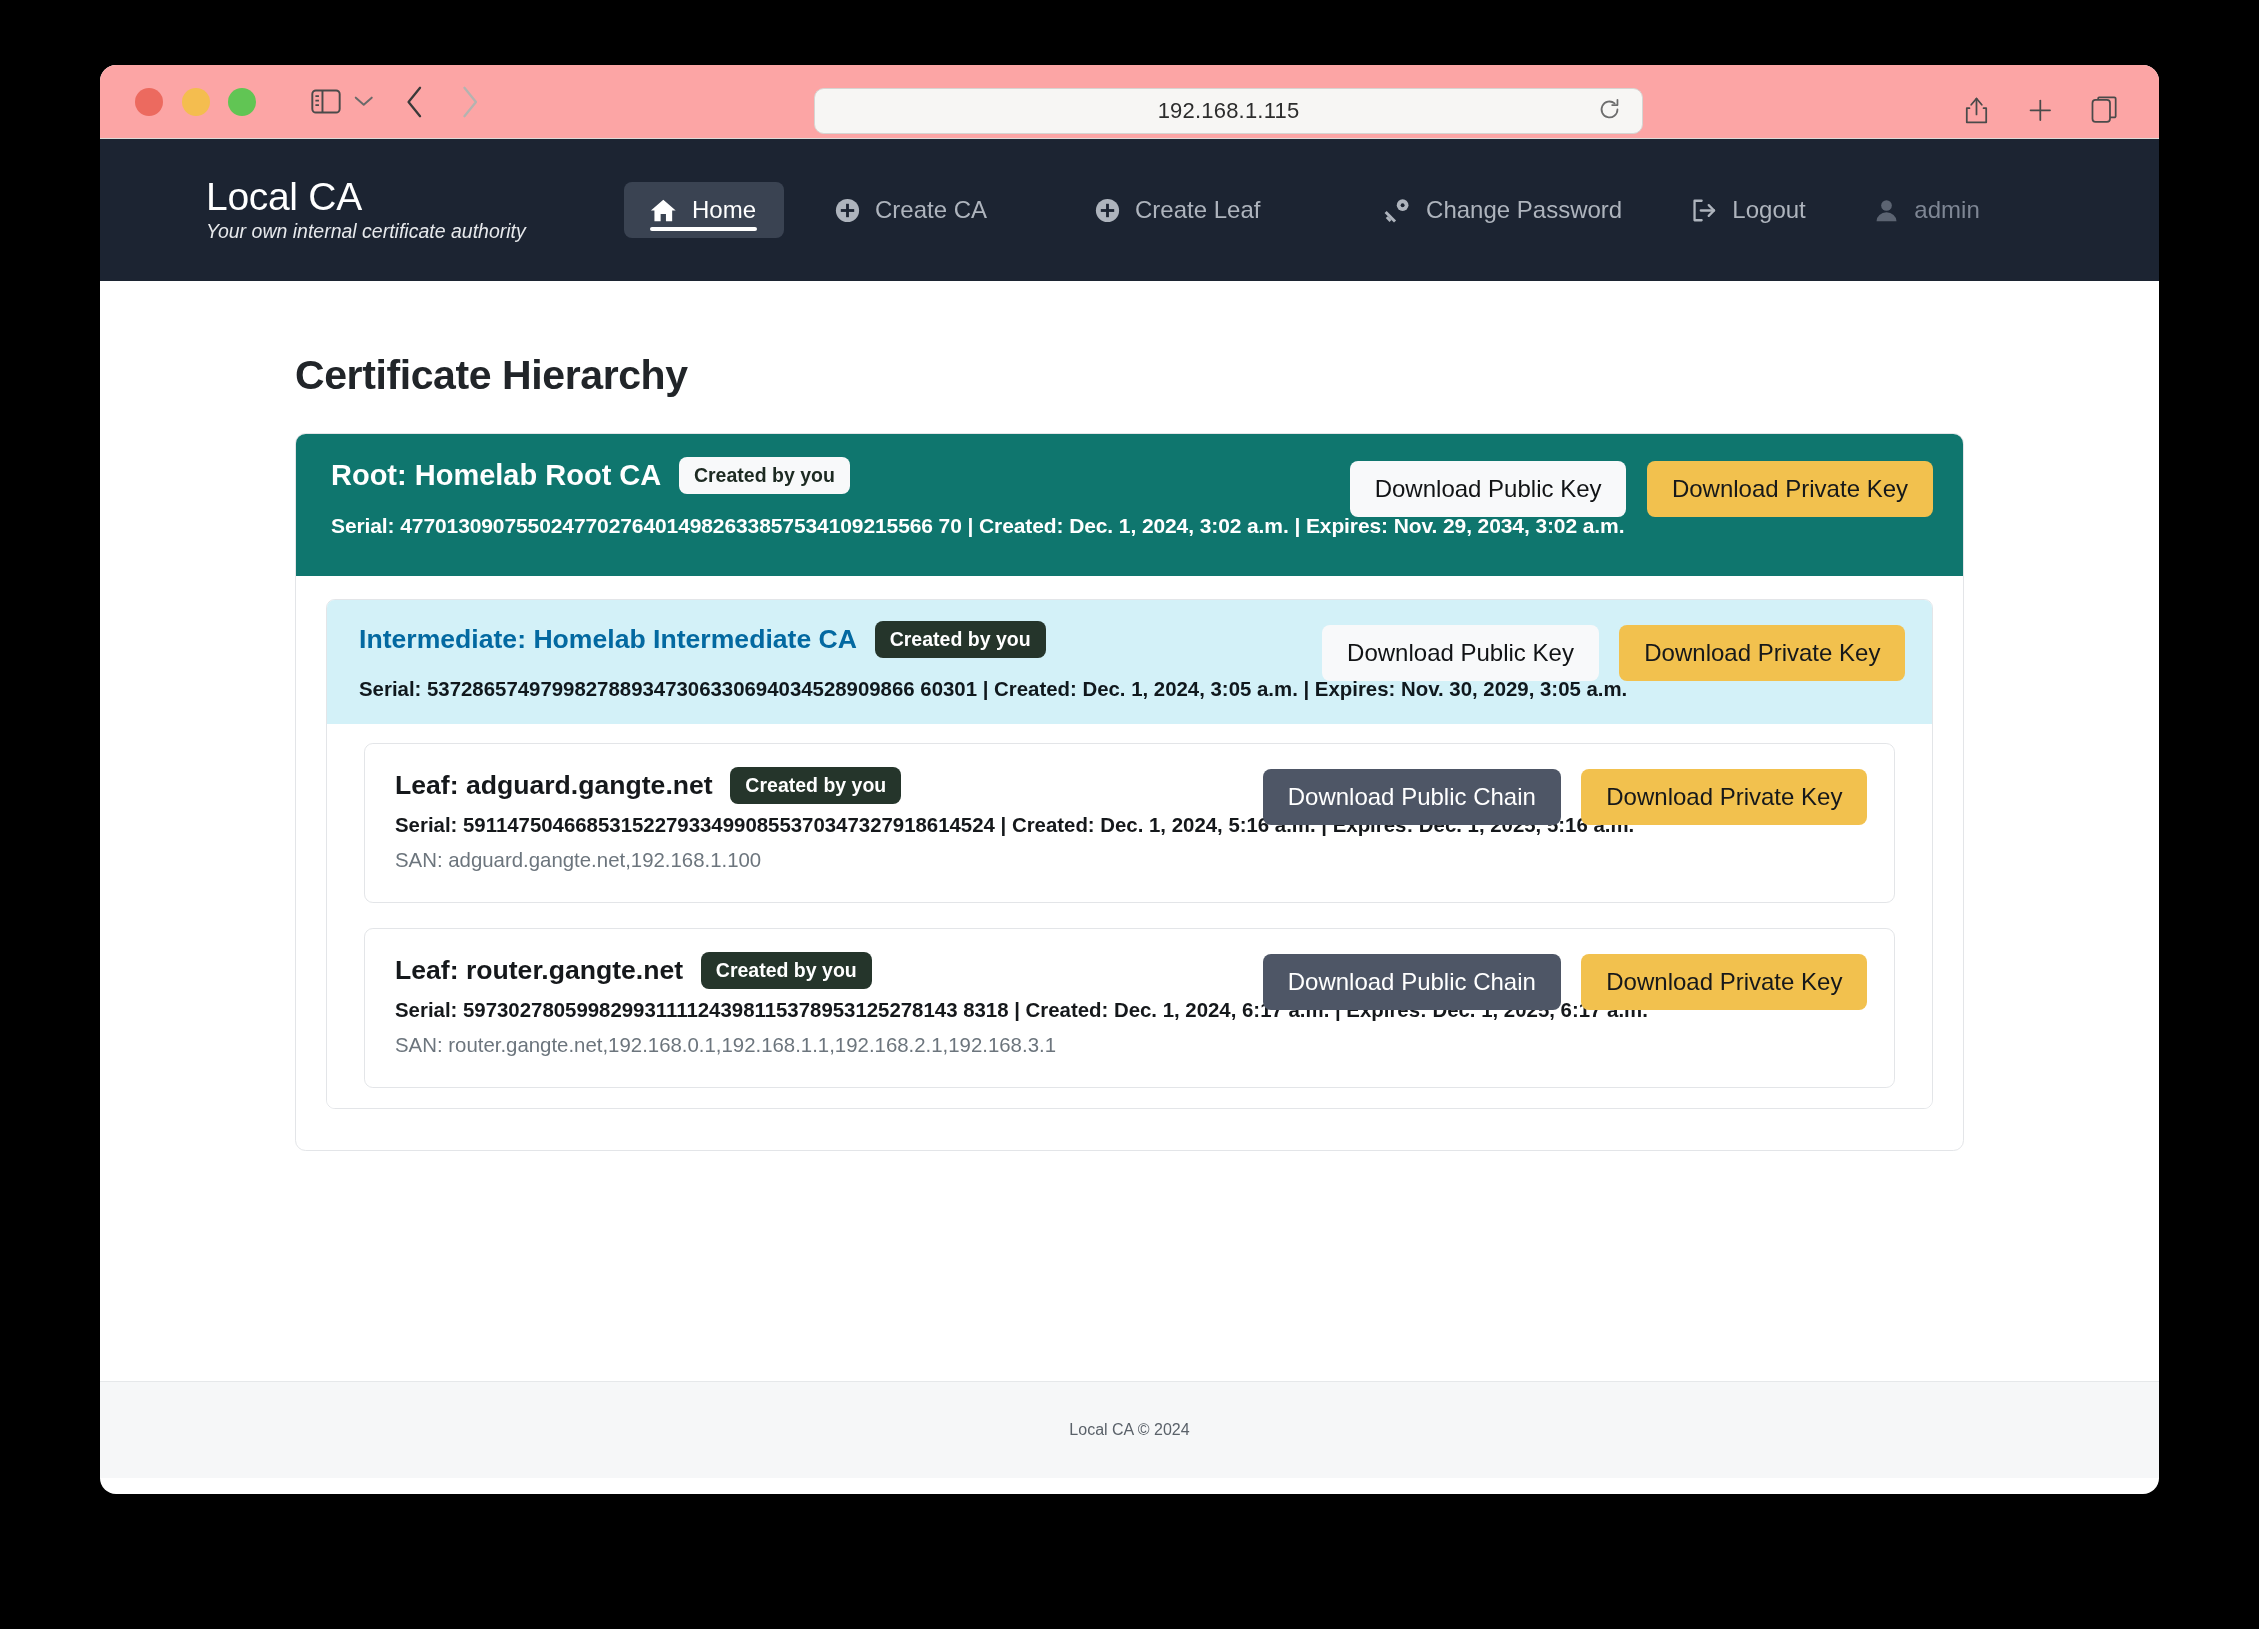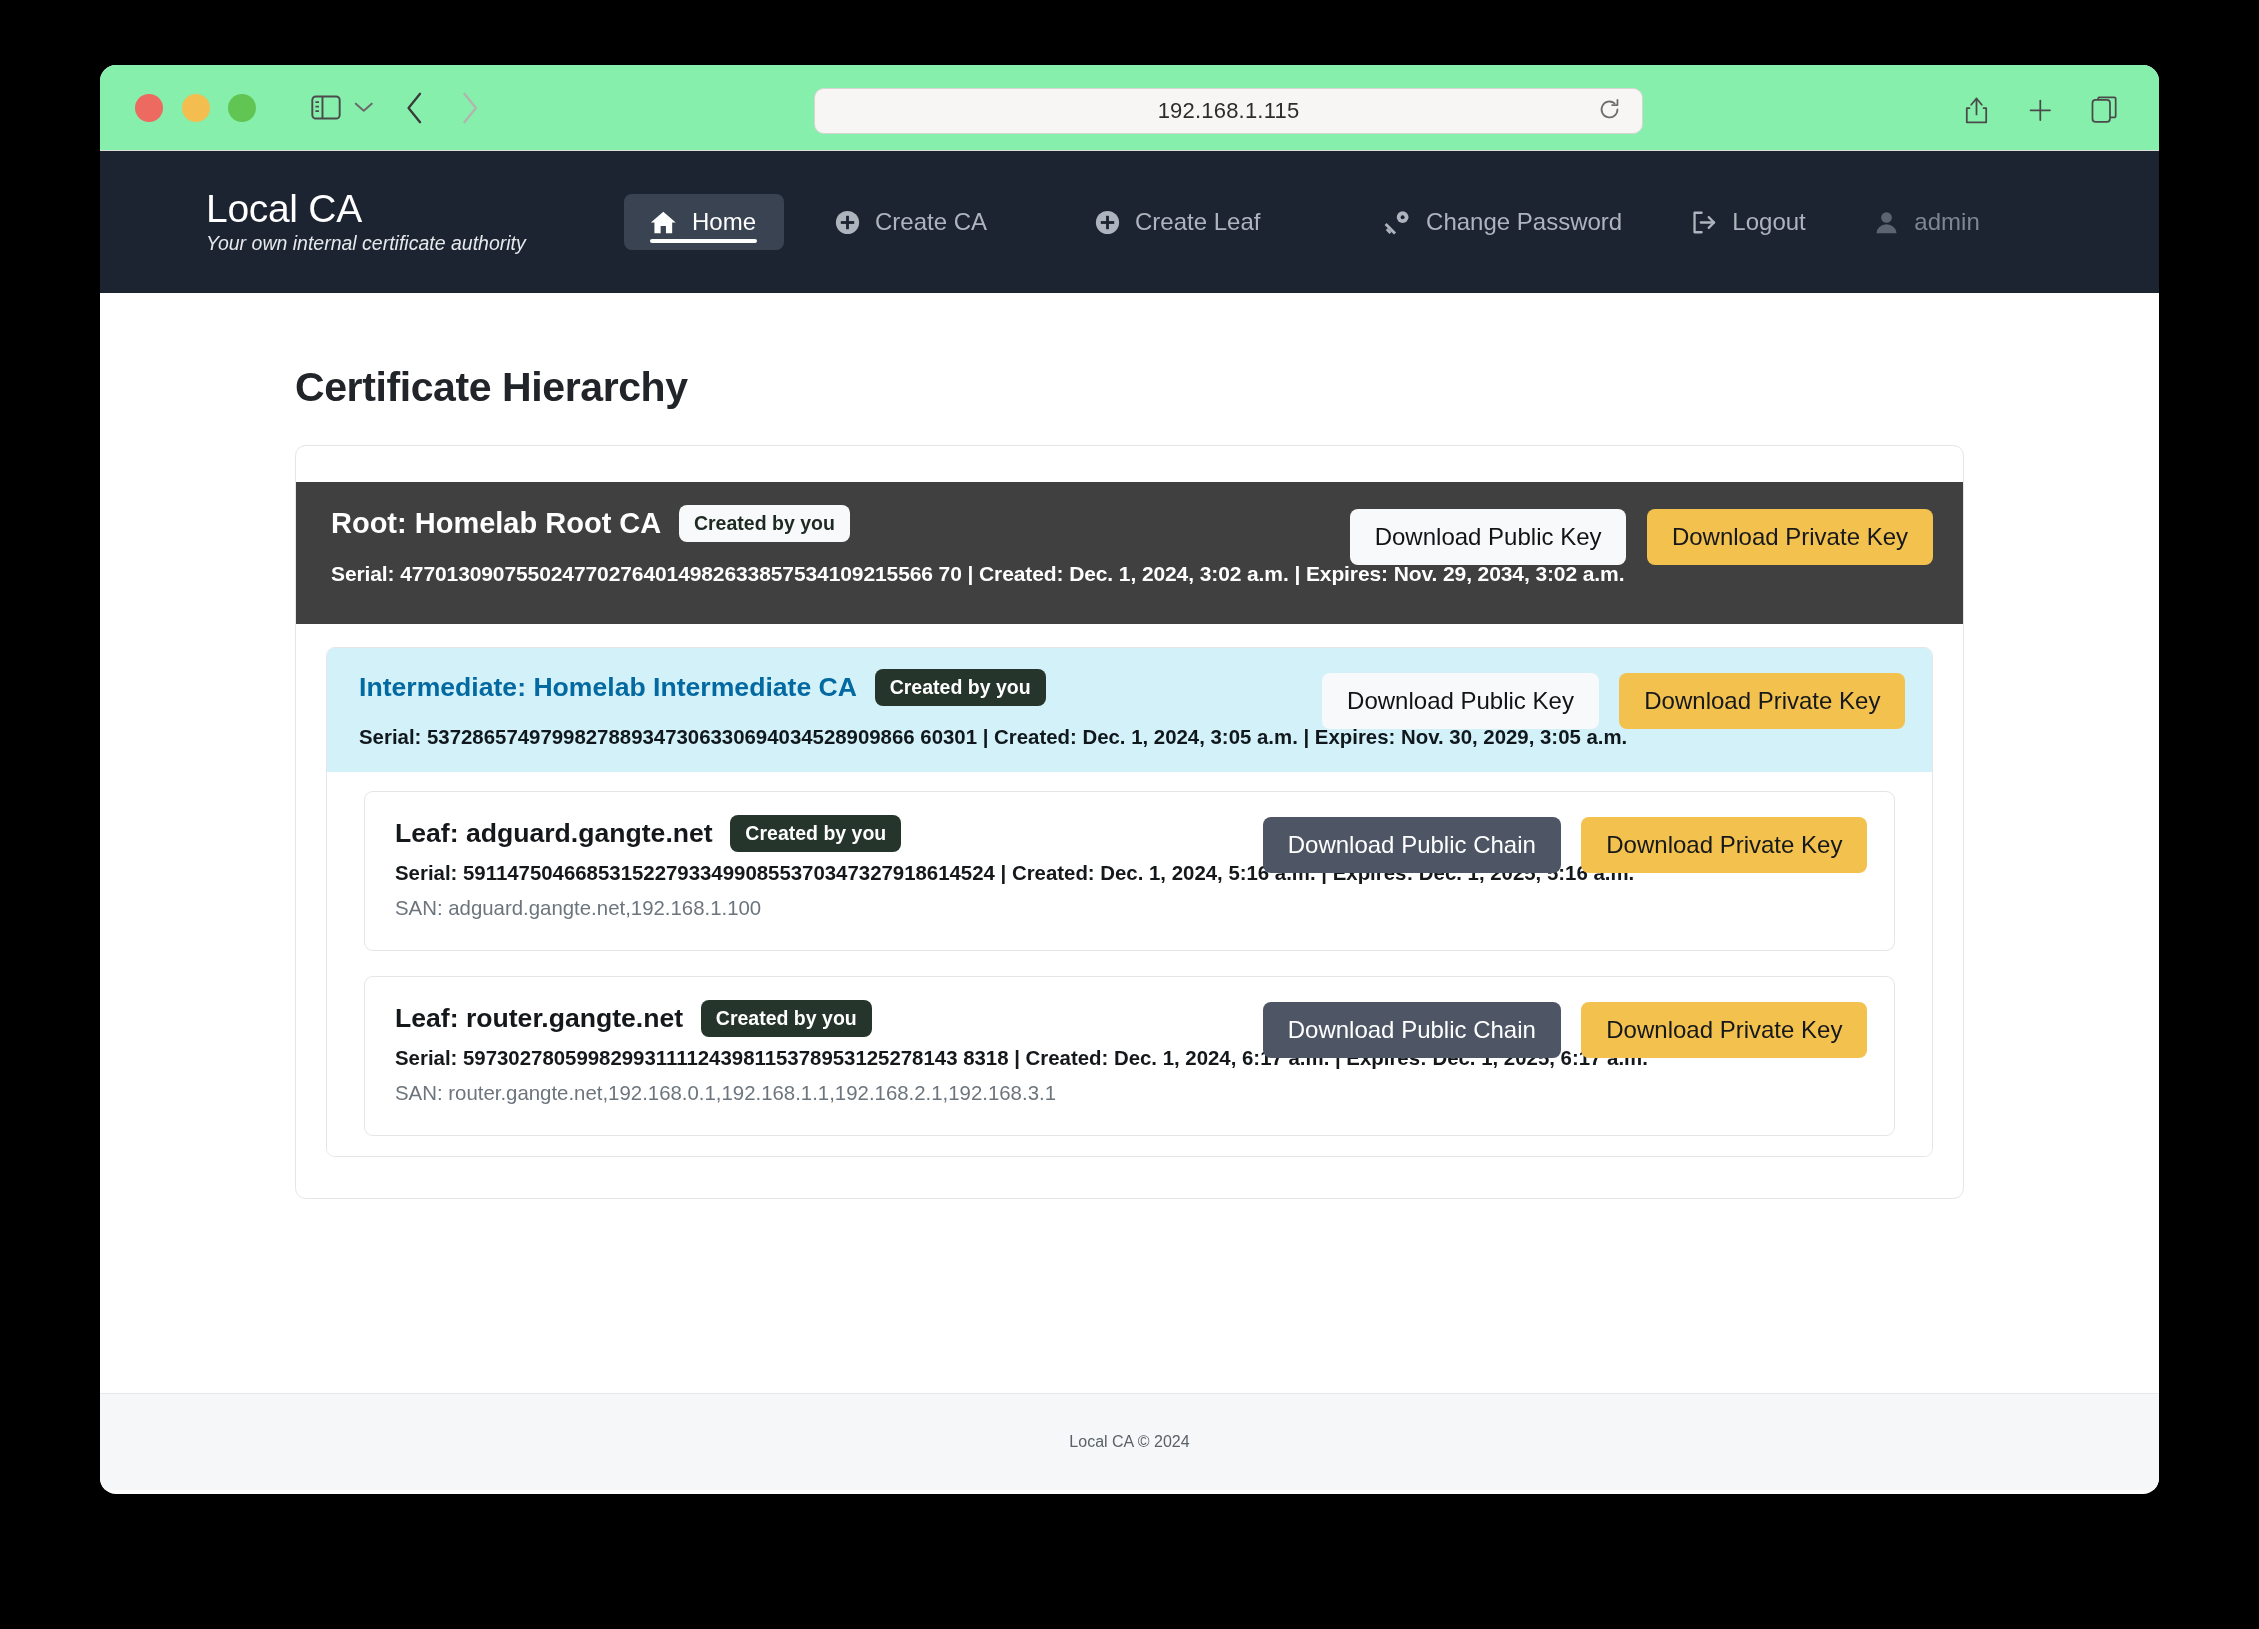--- a/index.html
+++ b/index.html
@@ -20,22 +20,22 @@
     height: 1429px;
     background: #ffffff;
     border-radius: 16px;
     overflow: hidden;
     box-shadow: 0 16px 53px rgba(0,0,0,0.55);
   }
 
   
   #browser-toolbar {
     position: relative;
-    height: 86px;
-    background: #86efac;
+    height: 74px;
+    background: #fca5a5;
     border-bottom: 0.9px solid #dcdbd8;
     display: flex;
     align-items: center;
   }
   .traffic-lights { display: flex; gap: 18.6px; margin-left: 35px; }
   .tl { width: 28px; height: 28px; border-radius: 50%; display: block; }
   .tl.red { background: #ec6a5f; }
   .tl.yellow { background: #f4bd4f; }
   .tl.green { background: #61c554; }
 
@@ -167,25 +167,24 @@
   #hierarchy-card {
     margin-top: 34px;
     border: 0.9px solid #e3e5e8;
     border-radius: 10.6px;
     background: #ffffff;
     overflow: hidden;
   }
 
   
   #root-block {
-    background: #404040;
+    background: #0f766e;
     padding: 23px 35px 26.6px 35px;
     position: relative;
     min-height: 142px;
-    margin-top: 36px;
   }
   .cert-headline {
     display: flex;
     align-items: center;
     gap: 17.7px;
   }
   #root-title {
     color: #ffffff;
     font-size: 29px;
     font-weight: bold;

